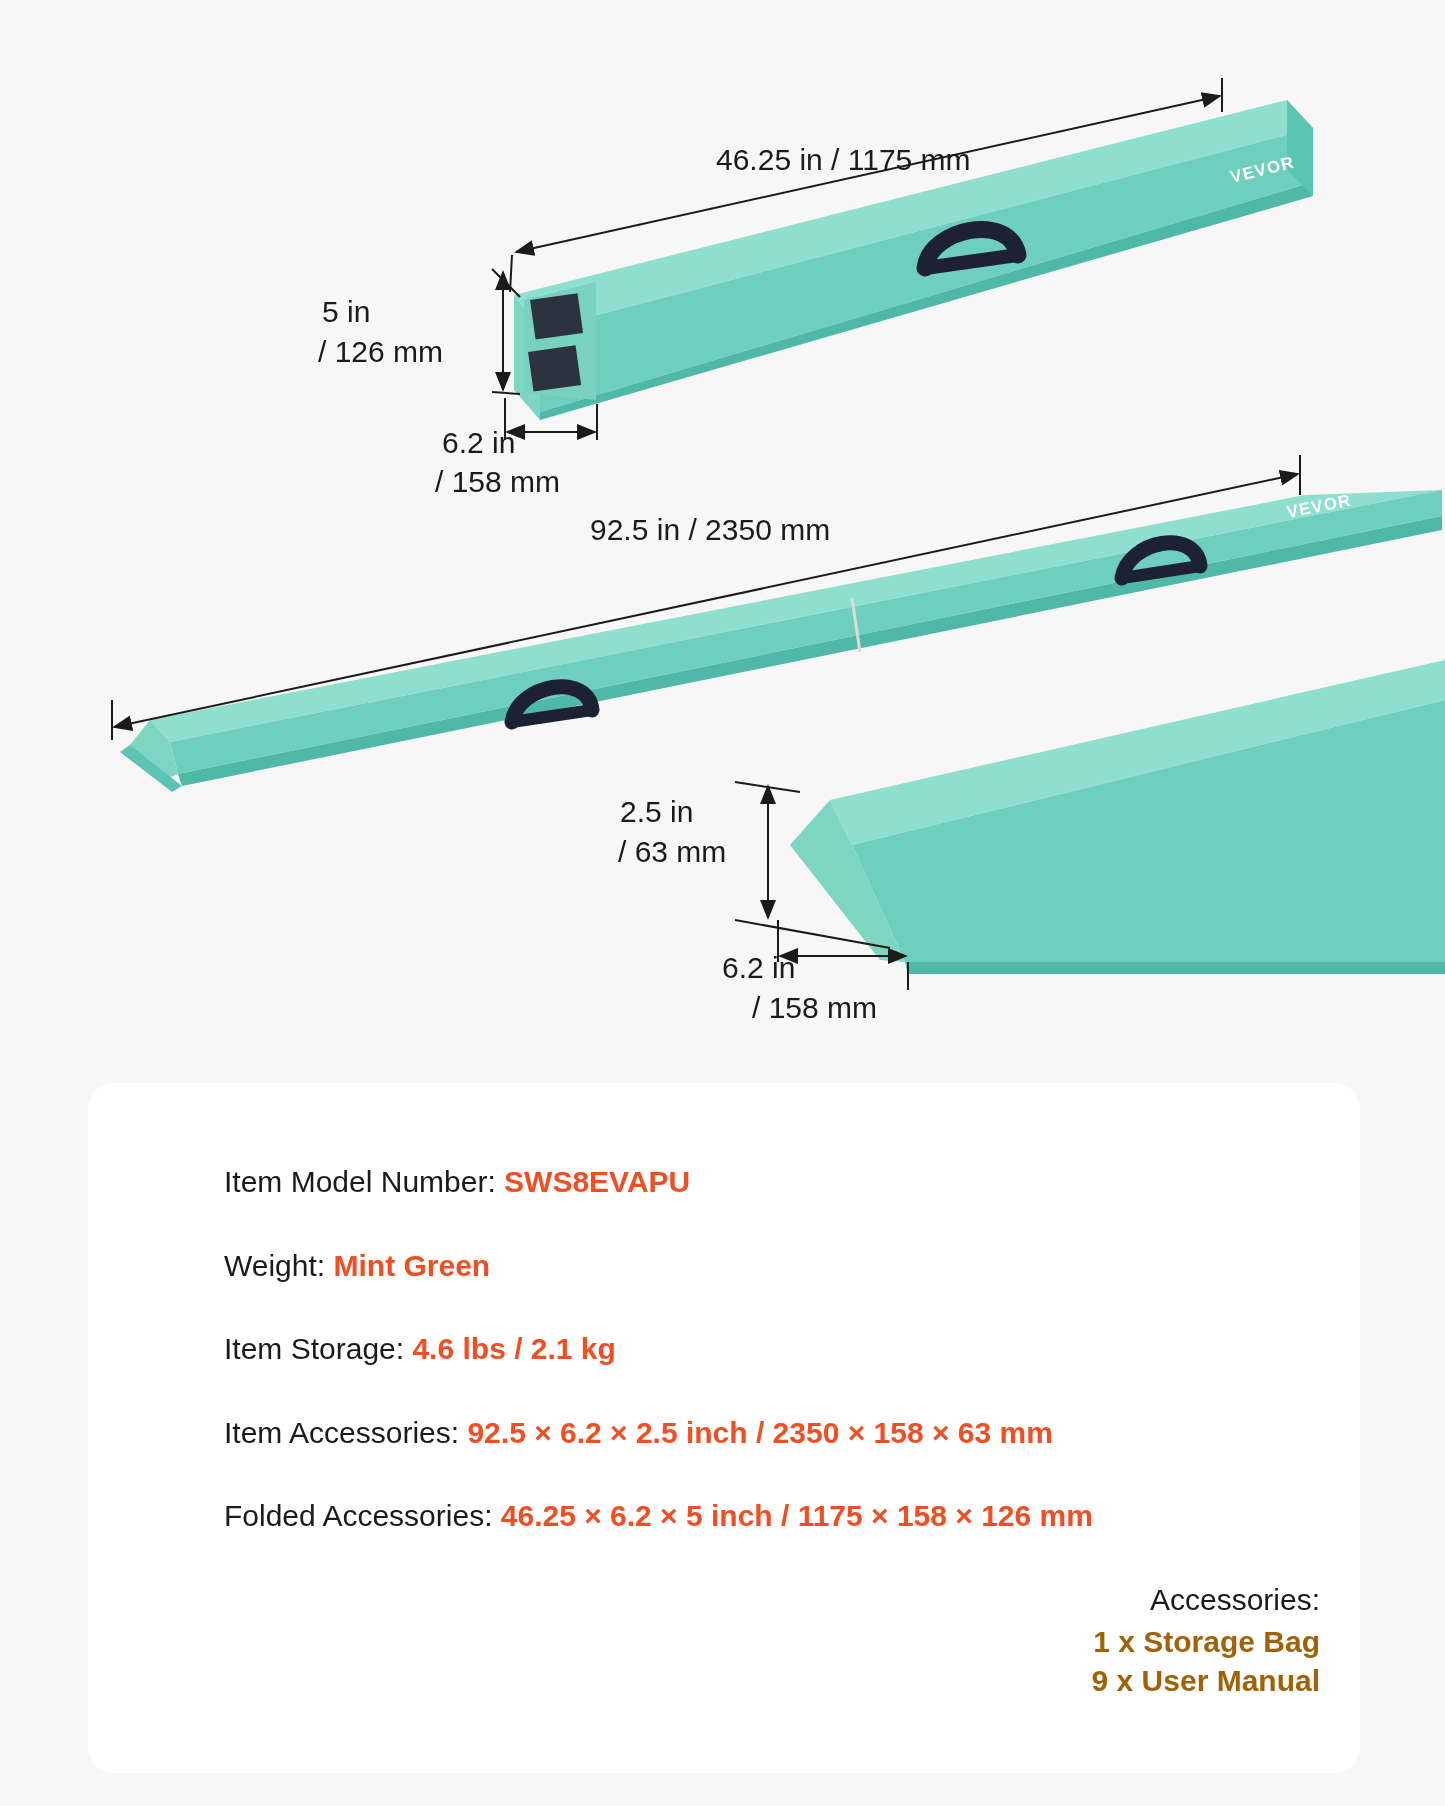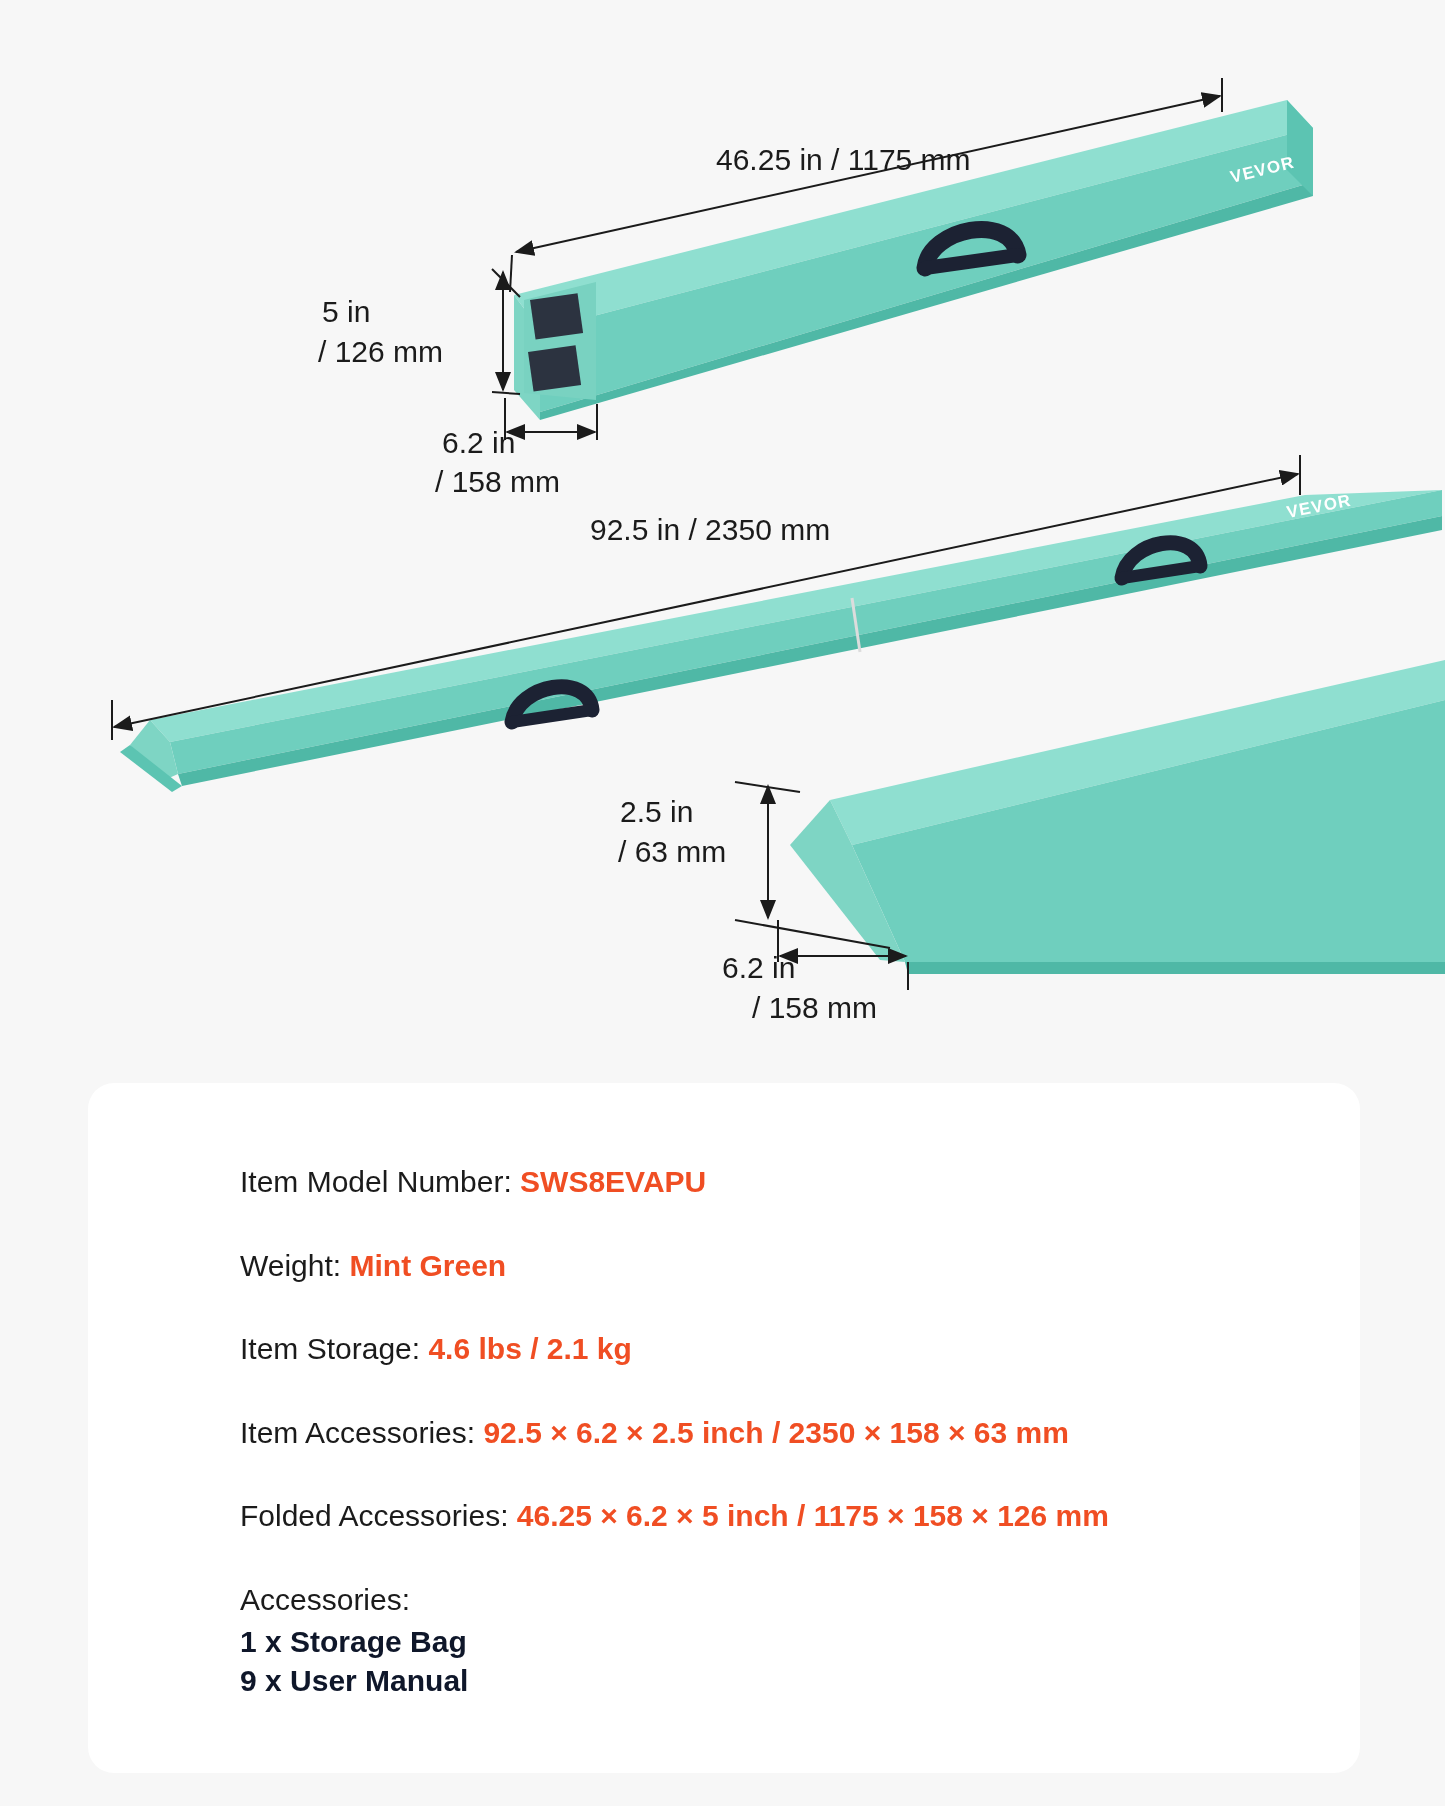--- a/index.html
+++ b/index.html
@@ -44,40 +44,40 @@
     position: absolute;
     left: 88px;
     top: 1083px;
     width: 1272px;
     height: 690px;
     background: #ffffff;
     border-radius: 26px;
   }
   .spec-list {
     position: absolute;
-    left: 152px;
+    left: 136px;
     top: 80px;
     right: 40px;
   }
   .spec-row {
     font-size: 30px;
     color: #1b1b1b;
     margin-bottom: 46px;
     line-height: 1.25;
   }
-  .spec-row:last-child { margin-bottom: 0; }
+  .spec-row:last-child { margin-bottom: 0; text-align: right; }
   .spec-label { font-weight: normal; }
   .spec-value {
     color: #f04e23;
     font-weight: bold;
   }
   .acc-label { display:block; margin-bottom: 4px; }
   .acc-item {
     display:block;
-    color:#0f172a;
+    color:#a16207;
     font-weight:bold;
     line-height: 1.3;
   }
 </style>
 </head>
 <body>
 
 <div class="stage">
 
   <svg class="diagram" viewBox="0 0 1445 1100">

